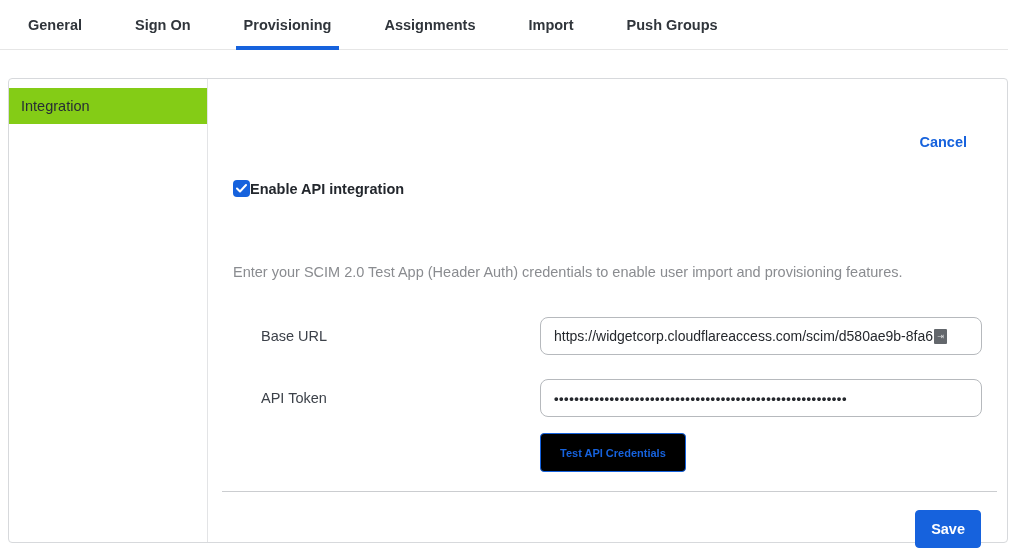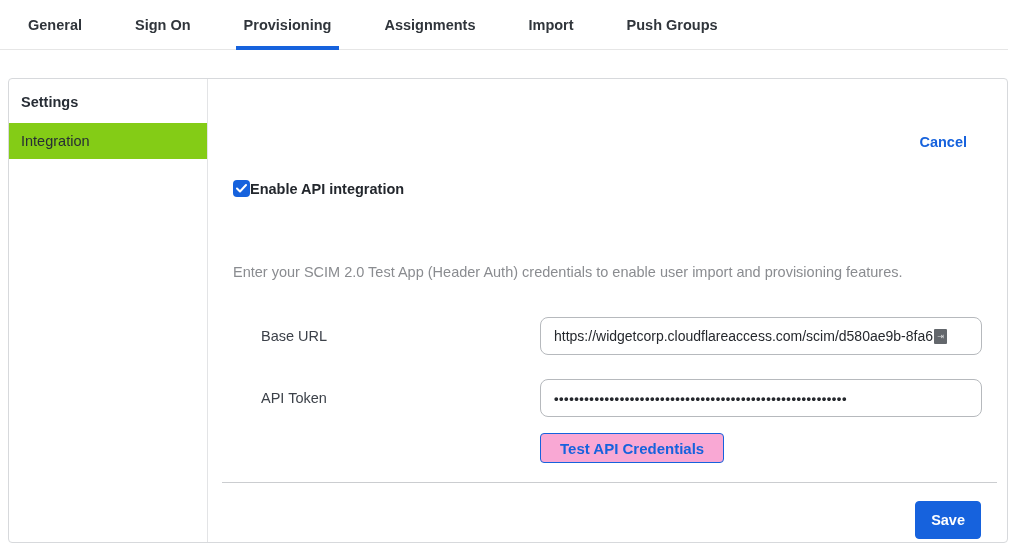--- a/index.html
+++ b/index.html
@@ -160,28 +160,28 @@
     font-size:8px;
     line-height:15px;
     text-align:center;
   }
 
   .button-row{
     margin-top:16px;
     padding-left:307px;
   }
   .btn-secondary{
-    background:#f9a8d4;
+    background:#000000;
     border:1px solid var(--accent);
     color:var(--accent);
     font-family:"Liberation Sans", sans-serif;
-    font-size:15px;
-    font-weight:700;
-    border-radius:4px;
-    height:30px;
+    font-size:11px;
+    font-weight:700;
+    border-radius:4px;
+    height:39px;
     padding:0 19px;
     cursor:pointer;
   }
 
   .divider{
     border:none;
     border-top:1px solid #cbcdd0;
     margin:19px -15px 0 -11px;
   }
   .save-row{
@@ -210,21 +210,20 @@
   <div class="tab">Sign On</div>
   <div class="tab active">Provisioning</div>
   <div class="tab">Assignments</div>
   <div class="tab">Import</div>
   <div class="tab">Push Groups</div>
 </nav>
 
 <div class="panel">
 
   <aside class="sidebar">
-    <div class="sidebar-header">Settings</div>
     <div class="sidebar-item selected">Integration</div>
   </aside>
 
   <section class="main">
 
     <div class="cancel-row">
       <a class="link">Cancel</a>
     </div>
 
     <div class="checkbox-row">

